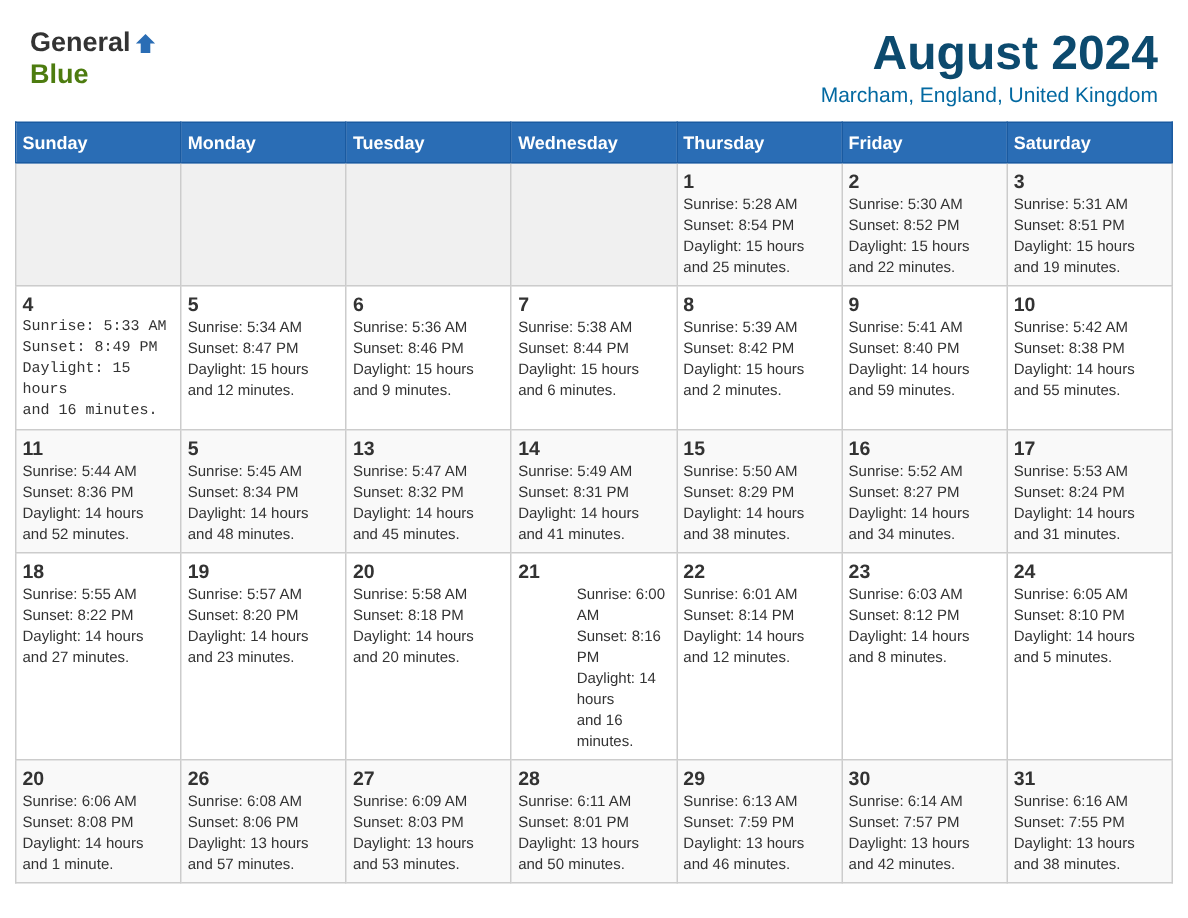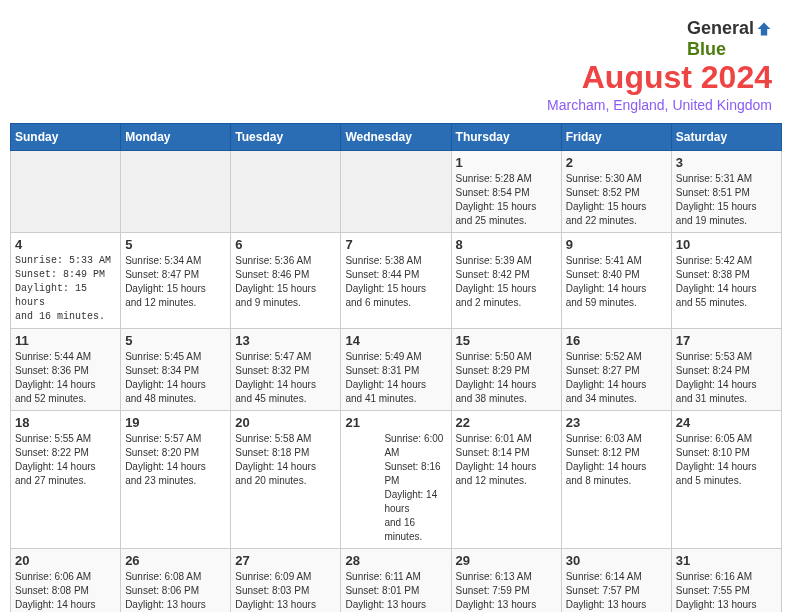--- a/index.html
+++ b/index.html
@@ -5,24 +5,23 @@
     * { box-sizing: border-box; margin: 0; padding: 0; }
     body {
       font-family: Arial, sans-serif;
       background: #fff;
       width: 792px;
       min-height: 612px;
       padding: 10px;
     }
     .header {
       display: flex;
-      align-items: flex-end;
+      align-items: flex-start;
       justify-content: space-between;
       padding: 8px 10px 4px 10px;
-      flex-direction: column;
     }
     .logo {
       display: flex;
       flex-direction: column;
       align-items: flex-start;
     }
     .logo-text-general {
       font-size: 18px;
       font-weight: bold;
       color: #333;
@@ -42,26 +41,26 @@
     .logo-row {
       display: flex;
       align-items: center;
     }
     .title-block {
       text-align: right;
     }
     .month-year {
       font-size: 32px;
       font-weight: bold;
-      color: #ef4444;
+      color: #0c4a6e;
       line-height: 1.1;
     }
     .location {
       font-size: 14px;
-      color: #8b5cf6;
+      color: #0369a1;
       margin-top: 2px;
     }
     .calendar {
       width: 100%;
       border-collapse: collapse;
       margin-top: 6px;
       font-size: 11px;
     }
     .calendar thead th {
       background: #2a6db5;

